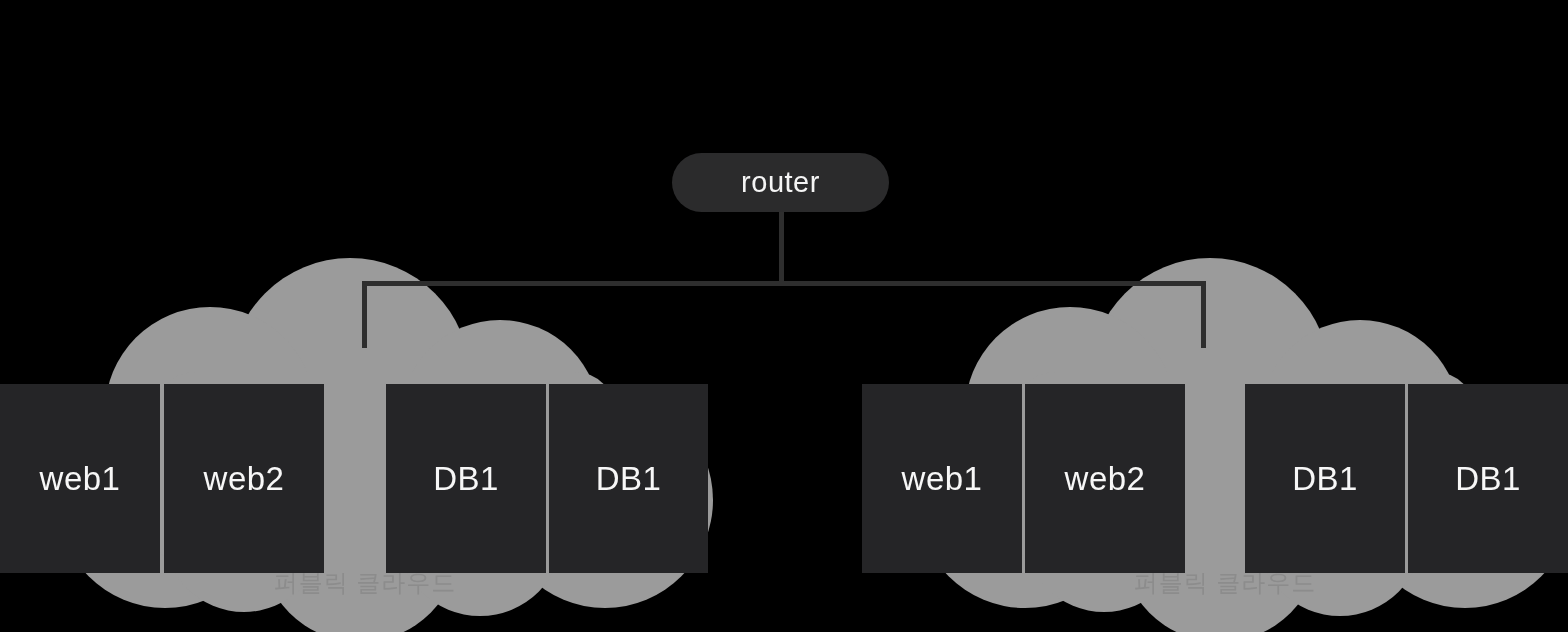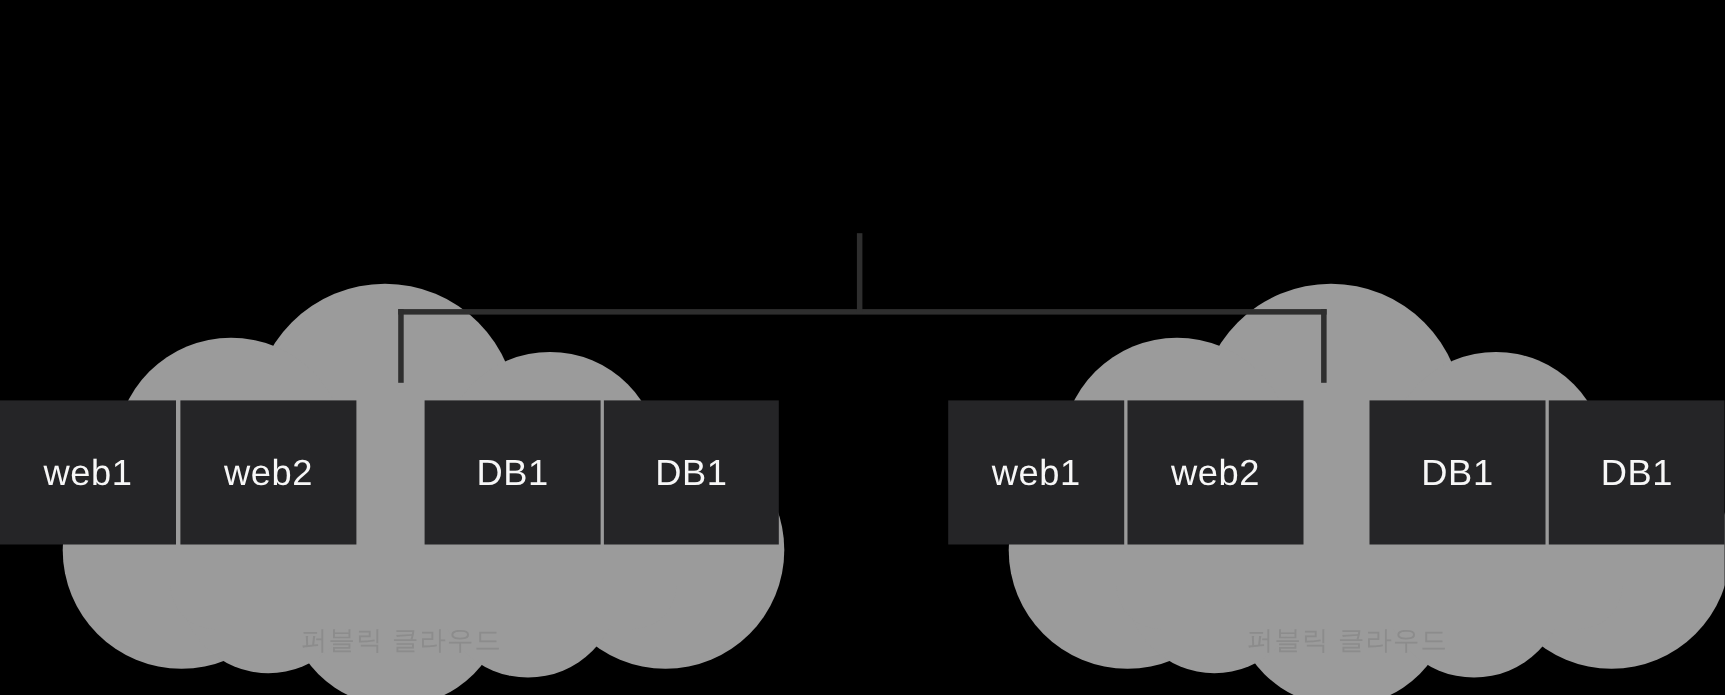--- a/index.html
+++ b/index.html
@@ -52,21 +52,21 @@
   
   .router{
     position:absolute;left:672px;top:153px;width:217px;height:59px;
     background:var(--router-fill);border-radius:30px;
     display:flex;align-items:center;justify-content:center;
   }
   .router span{color:var(--router-text);font-size:29px;letter-spacing:.5px;}
 
   
   .node{
-    position:absolute;top:364px;width:160px;height:131px;
+    position:absolute;top:384px;width:160px;height:189px;
     background:var(--node-fill);
     display:flex;align-items:center;justify-content:center;
     color:var(--node-text);font-size:33px;font-weight:500;letter-spacing:.5px;
   }
   .n0{left:0;}    .n1{left:164px;} .n2{left:386px;} .n3{left:549px;width:159px;}
   .n4{left:862px;}.n5{left:1025px;}.n6{left:1245px;}.n7{left:1408px;}
 </style>
 </head>
 <body>
 
@@ -96,20 +96,23 @@
     <i class="b8"></i>
     <i class="body"></i>
     <div class="cloud-label">퍼블릭 클라우드</div>
   </div>
 
   <div class="line line-bus"></div>
   <div class="line line-router-drop"></div>
   <div class="line line-left-drop"></div>
   <div class="line line-right-drop"></div>
 
+  <div class="router">
+    <span>router</span>
+  </div>
 
   <div class="node n0">web1</div>
   <div class="node n1">web2</div>
   <div class="node n2">DB1</div>
   <div class="node n3">DB1</div>
 
   <div class="node n4">web1</div>
   <div class="node n5">web2</div>
   <div class="node n6">DB1</div>
   <div class="node n7">DB1</div>

